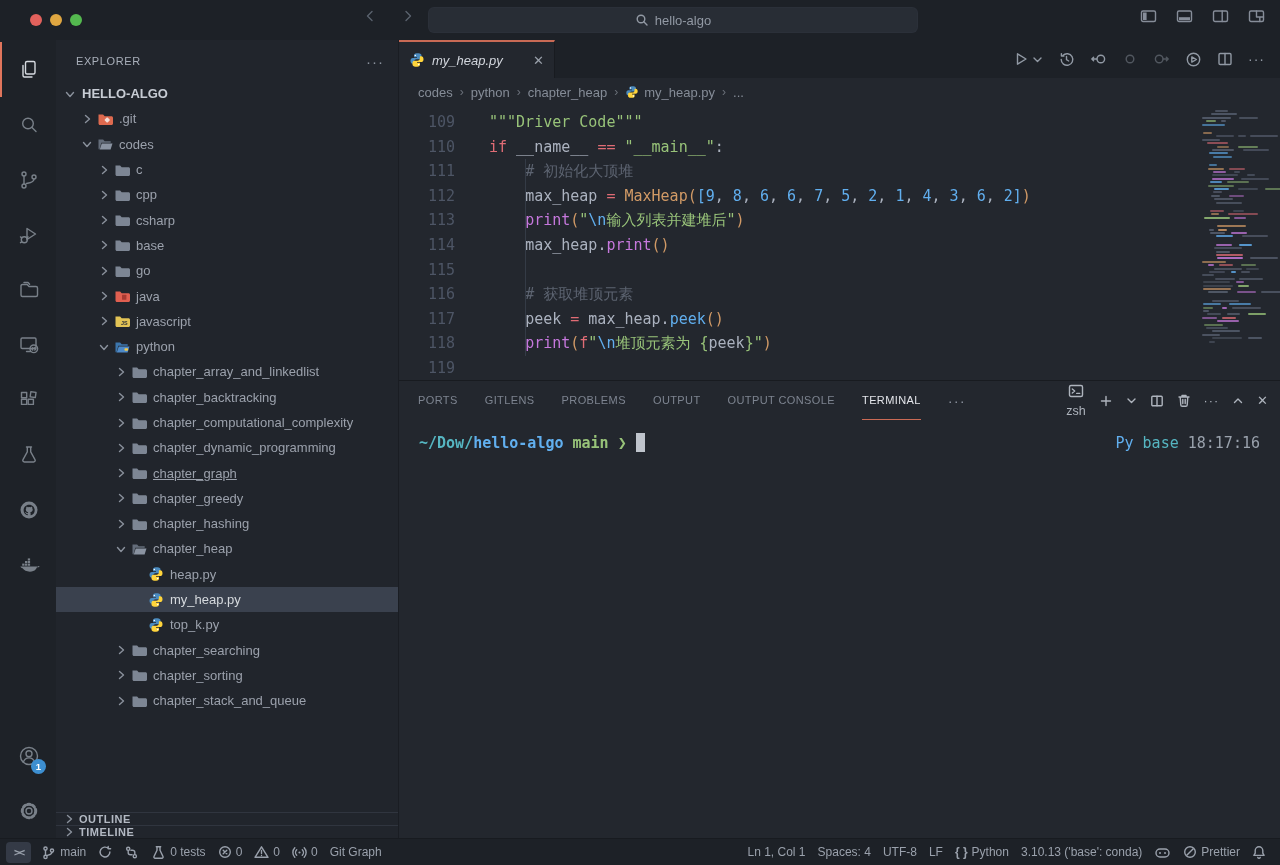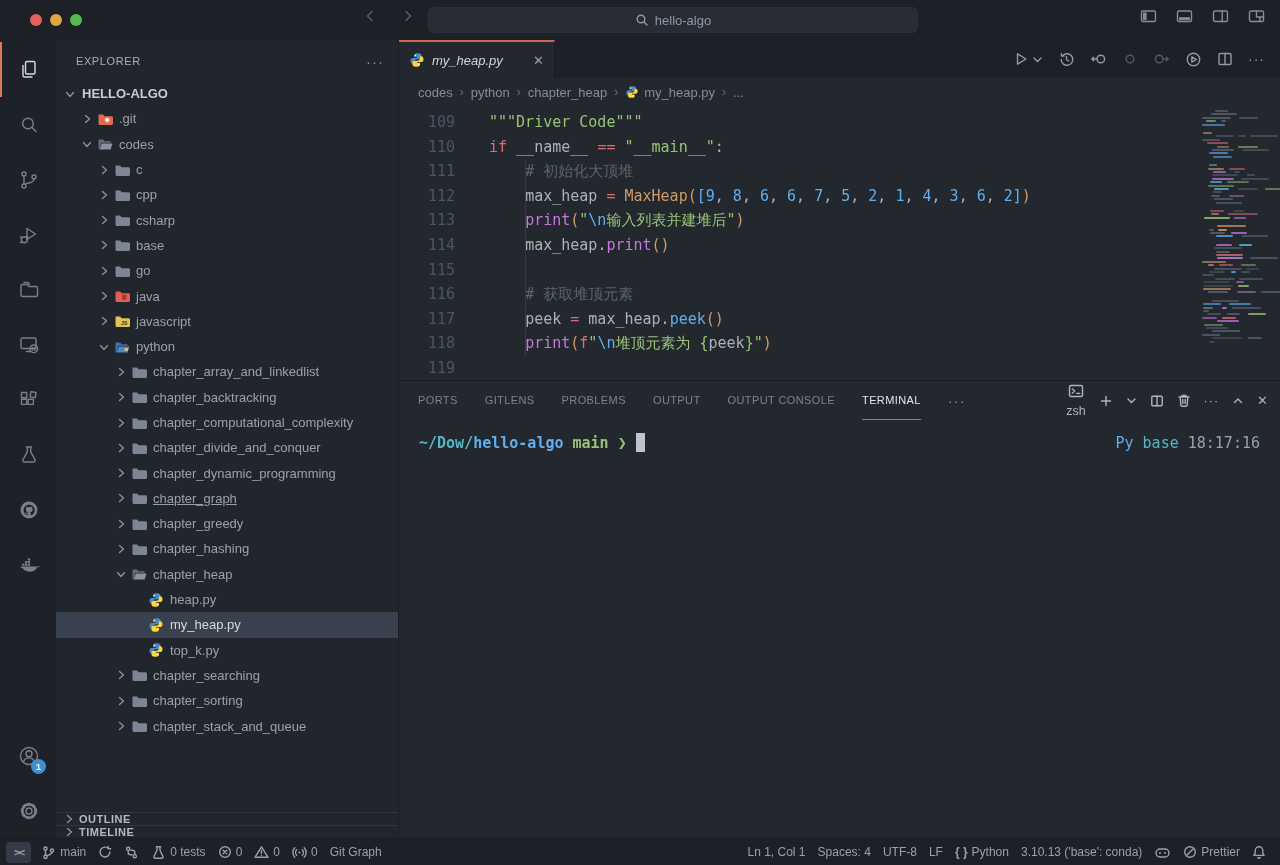--- a/index.html
+++ b/index.html
@@ -448,33 +448,20 @@
               <svg width="10" height="10" viewBox="0 0 10 10" fill="none" stroke="currentColor" stroke-width="1.4" stroke-linecap="round" stroke-linejoin="round">
                 <path d="M3.5 1.5 7.5 5l-4 3.5"></path>
               </svg>
             </span>
             <span class="ticon">
               <svg width="16" height="16" viewBox="0 0 16 16">
                 <path fill="#7d8694" d="M1.5 3.5h4.6l1.6 1.7h6.8c.8 0 1.5.7 1.5 1.5v5.8c0 .8-.7 1.5-1.5 1.5H3c-.8 0-1.5-.7-1.5-1.5z"></path>
               </svg>
             </span>
             <span class="tlabel">chapter_computational_complexity</span>
-          </div>
-          <div class="trow" style="padding-left: 57px;">
-            <span class="chev">
-              <svg width="10" height="10" viewBox="0 0 10 10" fill="none" stroke="currentColor" stroke-width="1.4" stroke-linecap="round" stroke-linejoin="round">
-                <path d="M3.5 1.5 7.5 5l-4 3.5"></path>
-              </svg>
-            </span>
-            <span class="ticon">
-              <svg width="16" height="16" viewBox="0 0 16 16">
-                <path fill="#7d8694" d="M1.5 3.5h4.6l1.6 1.7h6.8c.8 0 1.5.7 1.5 1.5v5.8c0 .8-.7 1.5-1.5 1.5H3c-.8 0-1.5-.7-1.5-1.5z"></path>
-              </svg>
-            </span>
-            <span class="tlabel">chapter_divide_and_conquer</span>
           </div>
           <div class="trow" style="padding-left: 57px;">
             <span class="chev">
               <svg width="10" height="10" viewBox="0 0 10 10" fill="none" stroke="currentColor" stroke-width="1.4" stroke-linecap="round" stroke-linejoin="round">
                 <path d="M3.5 1.5 7.5 5l-4 3.5"></path>
               </svg>
             </span>
             <span class="ticon">
               <svg width="16" height="16" viewBox="0 0 16 16">
                 <path fill="#7d8694" d="M1.5 3.5h4.6l1.6 1.7h6.8c.8 0 1.5.7 1.5 1.5v5.8c0 .8-.7 1.5-1.5 1.5H3c-.8 0-1.5-.7-1.5-1.5z"></path>

